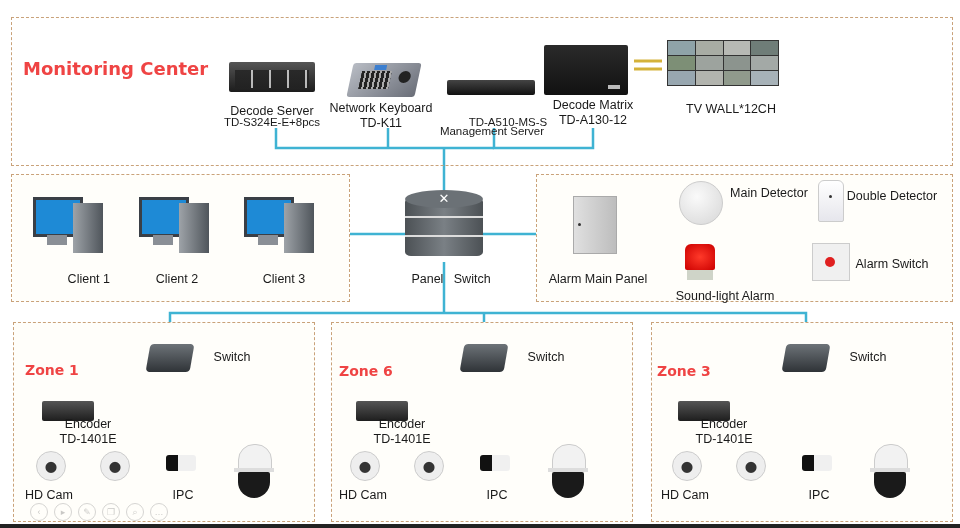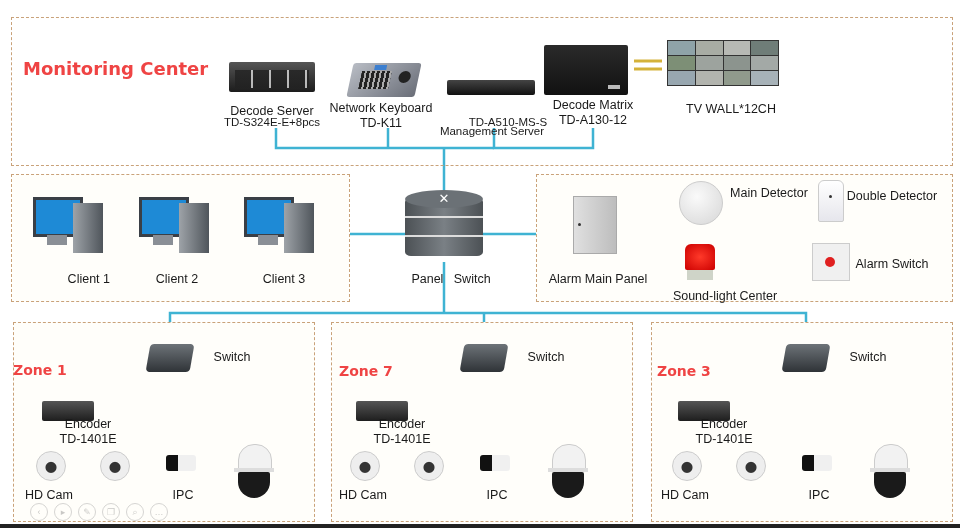--- a/index.html
+++ b/index.html
@@ -136,36 +136,36 @@
 </div>
 <div class="lbl" style="left:542px;top:272px;width:112px;">Alarm Main Panel</div>
 
 <div class="dev" style="left:679px;top:181px;width:42px;height:42px;border-radius:50%;background:radial-gradient(circle at 40% 35%,#fafafa,#d6d6d6);border:1px solid #ccc;"></div>
 <div class="lbl" style="left:718px;top:186px;width:102px;">Main Detector</div>
 
 <div class="dev" style="left:685px;top:244px;width:30px;height:38px;">
   <div style="position:absolute;left:0;top:0;width:30px;height:26px;background:radial-gradient(#ff3a2a,#c00);border-radius:6px 6px 2px 2px;"></div>
   <div style="position:absolute;left:2px;top:26px;width:26px;height:10px;background:#cfd4c8;"></div>
 </div>
-<div class="lbl" style="left:666px;top:289px;width:118px;">Sound-light Center</div>
+<div class="lbl" style="left:666px;top:289px;width:118px;">Sound-light Alarm</div>
 
 <div class="dev" style="left:818px;top:180px;width:24px;height:40px;background:linear-gradient(#fff,#e6e6ec);border:1px solid #ccc;border-radius:6px 6px 2px 2px;">
   <div style="position:absolute;left:10px;top:14px;width:3px;height:3px;background:#333;border-radius:50%;"></div>
 </div>
 <div class="lbl" style="left:840px;top:189px;width:104px;">Double Detector</div>
 
 <div class="dev" style="left:812px;top:243px;width:36px;height:36px;background:#f0f0f0;border:1px solid #ccc;">
   <div style="position:absolute;left:12px;top:13px;width:10px;height:10px;background:#e02020;border-radius:50%;"></div>
 </div>
 <div class="lbl" style="left:850px;top:257px;width:84px;">Alarm Switch</div>
 
 <div class="box" style="left:13px;top:322px;width:302px;height:200px;"></div>
-<div class="title" style="left:13px;top:330px;font-size:14px;">Zone 1</div>
+<div class="title" style="left:25px;top:330px;font-size:14px;">Zone 1</div>
 <div class="box" style="left:331px;top:322px;width:302px;height:200px;"></div>
-<div class="title" style="left:339px;top:331px;font-size:14px;">Zone 7</div>
+<div class="title" style="left:339px;top:331px;font-size:14px;">Zone 6</div>
 <div class="box" style="left:651px;top:322px;width:302px;height:200px;"></div>
 <div class="title" style="left:657px;top:331px;font-size:14px;">Zone 3</div>
 
 <div id="zone-0">
   <div class="dev" style="left: 148px; top: 344px; width: 44px; height: 28px; background: linear-gradient(rgb(109, 115, 120), rgb(47, 51, 55)); border-radius: 4px; transform: skewX(-10deg);"></div>
   <div class="lbl" style="left: 210px; top: 350px; width: 44px;">Switch</div>
   <div class="dev" style="left: 42px; top: 401px; width: 52px; height: 20px; background: linear-gradient(rgb(85, 85, 85), rgb(30, 30, 30)); border-radius: 2px;"></div>
   <div class="lbl" style="left: 58px; top: 417px; width: 60px;">Encoder</div>
   <div class="lbl" style="left: 56px; top: 432px; width: 64px;">TD-1401E</div>
   <div class="dev" style="left: 36px; top: 451px; width: 28px; height: 28px; border-radius: 50%; background: radial-gradient(circle at 50% 55%, rgb(51, 51, 51) 0px, rgb(51, 51, 51) 5px, rgb(238, 238, 238) 6px); border: 1px solid rgb(204, 204, 204);"></div>

